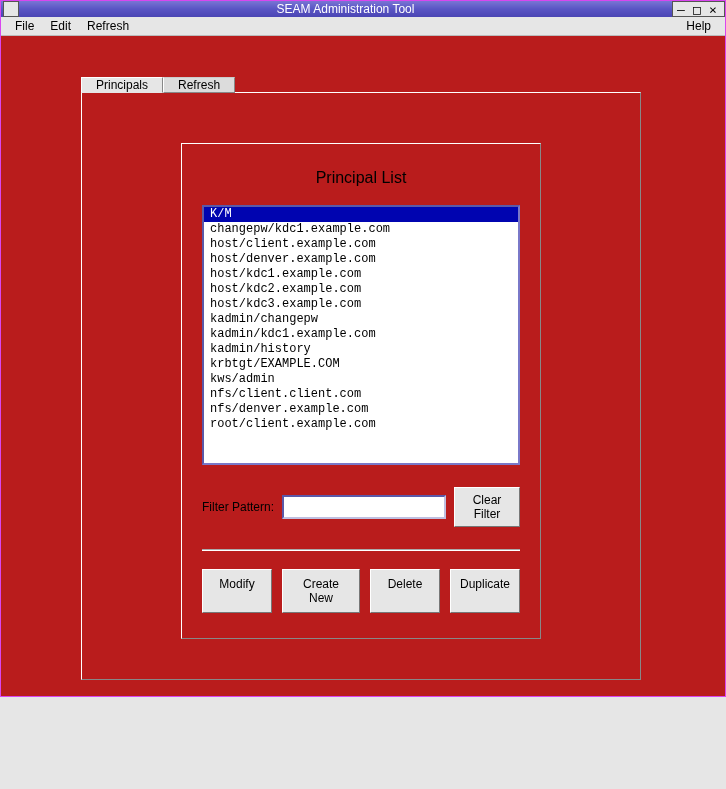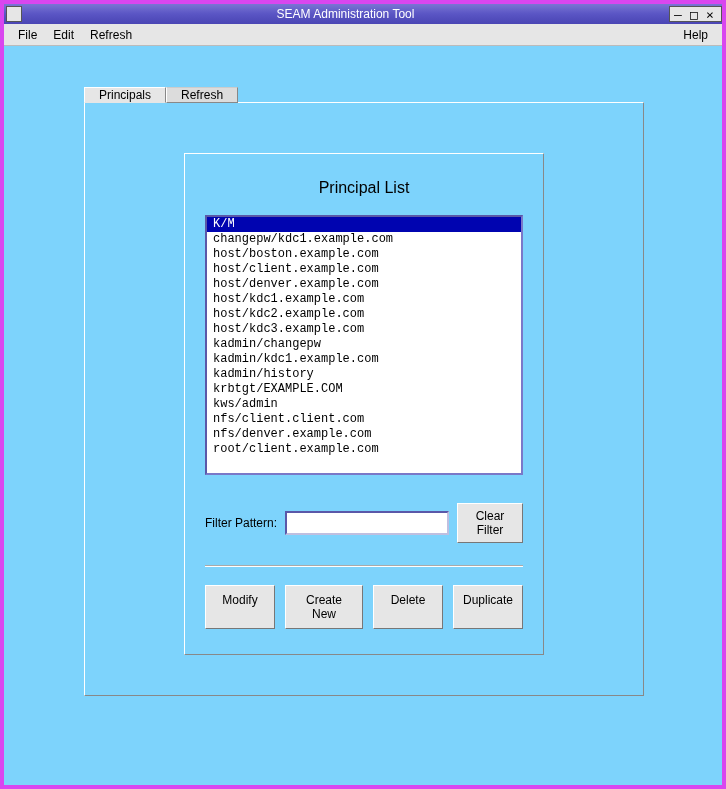--- a/index.html
+++ b/index.html
@@ -7,23 +7,23 @@
     margin: 0;
     font-family: "Helvetica", "Arial", sans-serif;
     font-size: 12px;
     background: #e6e6e6;
     width: 726px;
     height: 789px;
     overflow: hidden;
   }
   .window {
     width: 726px;
-    height: 789px;
-    border: 4px solid #d946ef;
-    background: #7dd3fc;
+    height: 697px;
+    border: 1px solid #d946ef;
+    background: #b91c1c;
     display: flex;
     flex-direction: column;
   }
   
   .titlebar {
     height: 20px;
     background: linear-gradient(to bottom, #7a75d4, #5a55c4, #4a45b4);
     display: flex;
     align-items: center;
     color: #fff;
@@ -162,21 +162,21 @@
     cursor: default;
   }
   .listitem.selected {
     background: #0004b0;
     color: #fff;
   }
   .filterrow {
     display: flex;
     align-items: center;
     gap: 8px;
-    margin-top: 28px;
+    margin-top: 22px;
   }
   .filterrow label {
     font-size: 12px;
     white-space: nowrap;
   }
   .textinput {
     flex: 1;
     height: 24px;
     border-top: 2px solid #5a58a8;
     border-left: 2px solid #5a58a8;
@@ -245,21 +245,20 @@
         <div class="tab inactive">Refresh</div>
       </div>
       <div class="tabbody">
 
         <div class="innerpanel">
           <div class="listheading">Principal List</div>
 
           <div class="listbox" id="principal-list">
               <div class="listitem selected">K/M</div>
               <div class="listitem">changepw/kdc1.example.com</div>
-              <div class="listitem">host/boston.example.com</div>
               <div class="listitem">host/client.example.com</div>
               <div class="listitem">host/denver.example.com</div>
               <div class="listitem">host/kdc1.example.com</div>
               <div class="listitem">host/kdc2.example.com</div>
               <div class="listitem">host/kdc3.example.com</div>
               <div class="listitem">kadmin/changepw</div>
               <div class="listitem">kadmin/kdc1.example.com</div>
               <div class="listitem">kadmin/history</div>
               <div class="listitem">krbtgt/EXAMPLE.COM</div>
               <div class="listitem">kws/admin</div>

